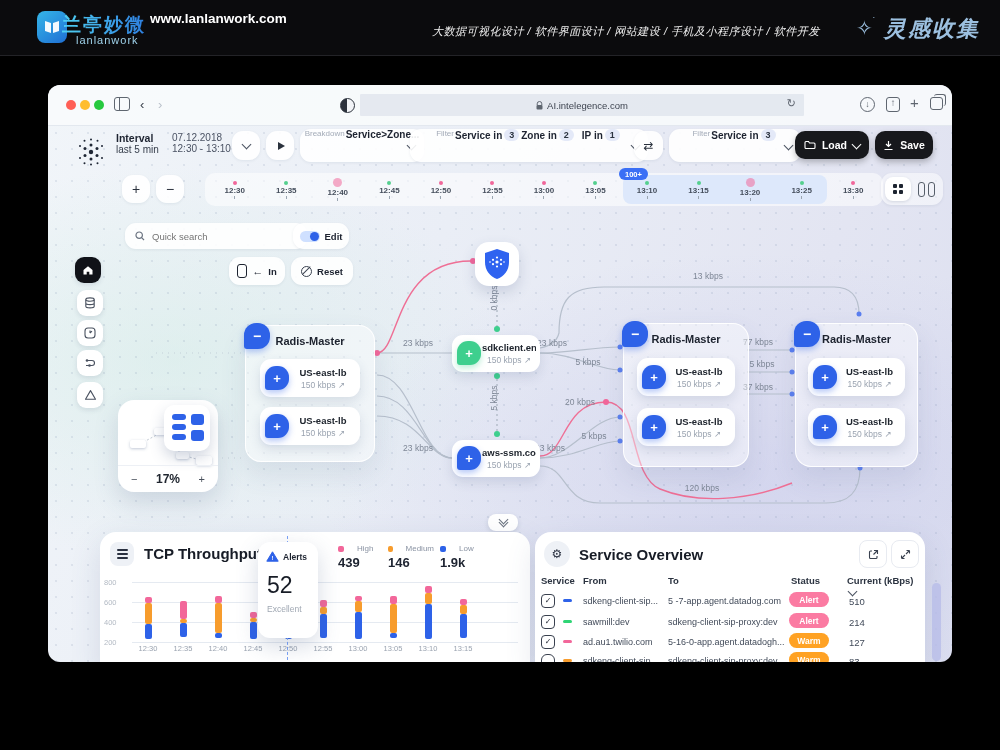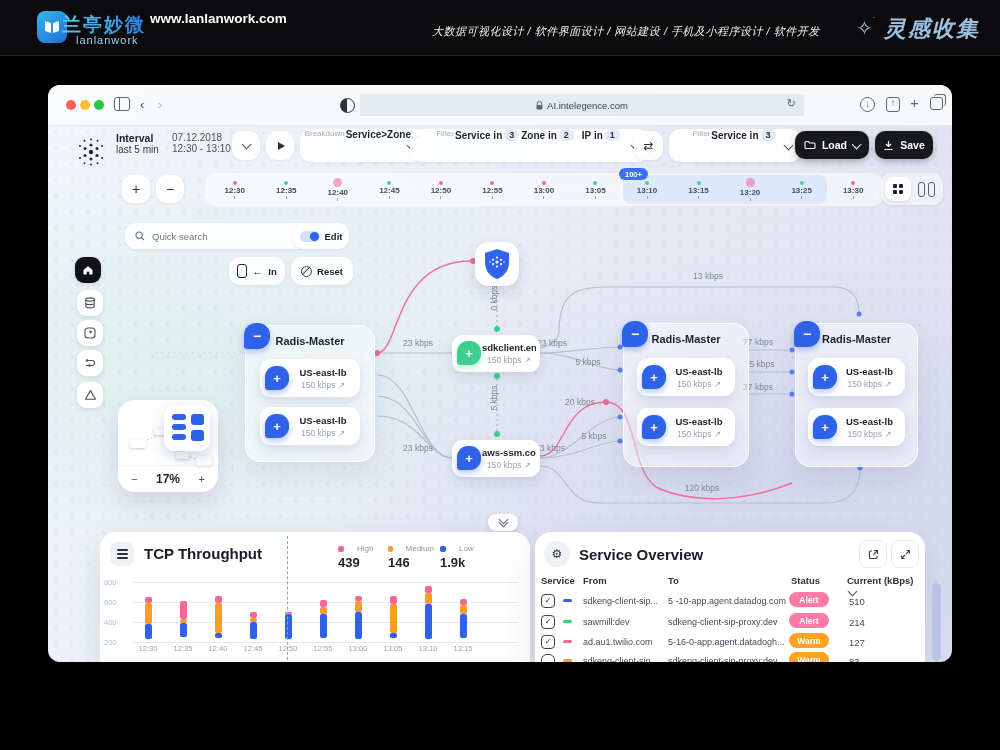--- a/index.html
+++ b/index.html
@@ -598,20 +598,31 @@
         <div class="tcp-xlabel" style="left: 314px;">13:10</div>
         <div class="tcp-seg" style="left: 324.5px; top: 72px; height: 35px; background: rgb(46, 98, 232);"></div>
         <div class="tcp-seg" style="left: 324.5px; top: 61px; height: 11px; background: rgb(247, 156, 45);"></div>
         <div class="tcp-seg" style="left: 324.5px; top: 54px; height: 7px; background: rgb(242, 103, 154);"></div>
         <div class="tcp-xlabel" style="left: 349px;">13:15</div>
         <div class="tcp-seg" style="left: 359.5px; top: 82px; height: 24px; background: rgb(46, 98, 232);"></div>
         <div class="tcp-seg" style="left: 359.5px; top: 73px; height: 9px; background: rgb(247, 156, 45);"></div>
         <div class="tcp-seg" style="left: 359.5px; top: 67px; height: 6px; background: rgb(242, 103, 154);"></div>
       </div>
     <div class="dashline"></div>
+    <div class="tooltip">
+      <div style="position:absolute;left:8px;top:9px;display:flex;align-items:center;gap:4px">
+        <svg width="13" height="11" viewBox="0 0 13 11">
+            <path d="M6.5 0.8 L12.2 10.2 H0.8 Z" fill="#2e62e8" stroke="#2e62e8" stroke-width="1" stroke-linejoin="round"></path>
+            <text x="6.5" y="8.6" text-anchor="middle" font-size="6" fill="#fff" font-weight="bold">!</text>
+          </svg>
+        <span style="font-size:8.5px;font-weight:bold;color:#1d2330">Alerts</span>
+      </div>
+      <div style="position:absolute;left:9px;top:30px;font-size:23px;color:#171c26">52</div>
+      <div style="position:absolute;left:9px;top:62px;font-size:8.5px;color:#a0a8b3">Excellent</div>
+    </div>
   </div>
 
   <div class="card" style="left:487px;top:447px;width:390px;height:140px;border-radius:16px 16px 0 0">
     <div class="icon-sq" style="left:9px;top:9px;width:26px;height:26px;border-radius:13px;font-size:12px;color:#2a3140">⚙</div>
     <div class="card-title" style="left:44px;top:14px">Service Overview</div>
     <div class="icon-sq" style="left:324px;top:8px;width:26px;height:26px;background:#fff;border:1px solid #e8ebf1">
       <svg width="11" height="11" viewBox="0 0 11 11">
           <path d="M4 2 H2.5 Q1.5 2 1.5 3 V8.5 Q1.5 9.5 2.5 9.5 H8 Q9 9.5 9 8.5 V7 M6 1.5 H9.5 V5 M9.5 1.5 L5.5 5.5" fill="none" stroke="#3a4250" stroke-width="1.1"></path>
         </svg>
     </div>
@@ -623,21 +634,21 @@
     <div class="th" style="left:6px;top:43px">Service</div>
     <div class="th" style="left:48px;top:43px">From</div>
     <div class="th" style="left:133px;top:43px">To</div>
     <div class="th" style="left:256px;top:43px">Status</div>
     <div class="th" style="left:312px;top:43px"><span>Current (kBps)</span> <i class="chev" style="display:inline-block;margin-left:2px"></i></div>
 
     <div>
       <div class="cbox" style="left:6px;top:62px">✓</div>
       <div class="dash" style="left:28px;top:67px;background:#2e62e8"></div>
       <div class="td" style="left:48px;top:64px;width:82px">sdkeng-client-sip...</div>
-      <div class="td" style="left:133px;top:64px;width:120px">5 -10-app.agent.datadog.com</div>
+      <div class="td" style="left:133px;top:64px;width:120px">5 -7-app.agent.datadog.com</div>
       <div class="badge badge-alert" style="left:254px;top:60px">Alert</div>
       <div class="td" style="left:314px;top:64px;font-size:9.5px">510</div>
     </div>
 
     <div>
       <div class="cbox" style="left:6px;top:83px">✓</div>
       <div class="dash" style="left:28px;top:88px;background:#2fd575"></div>
       <div class="td" style="left:48px;top:85px;width:82px">sawmill:dev</div>
       <div class="td" style="left:133px;top:85px;width:120px">sdkeng-client-sip-proxy:dev</div>
       <div class="badge badge-alert" style="left:254px;top:81px">Alert</div>

